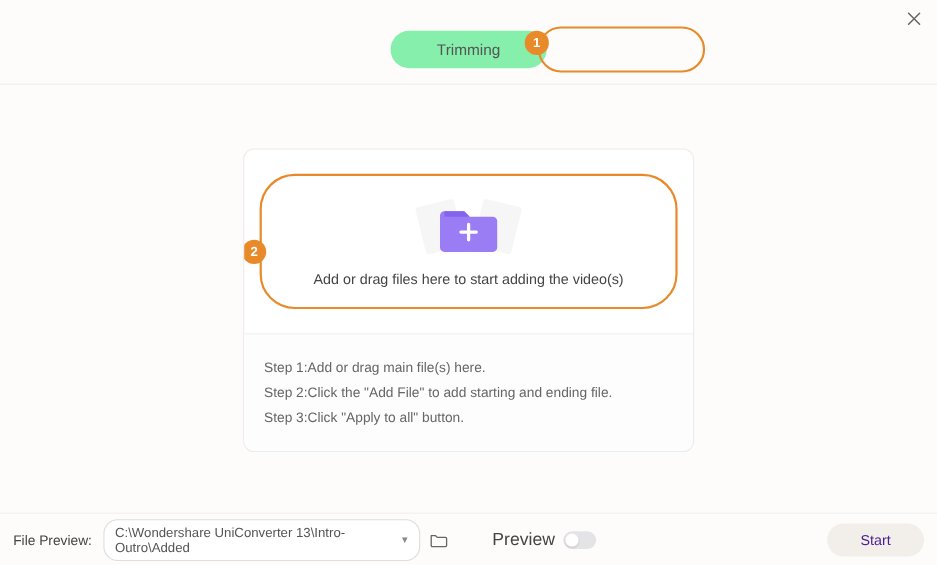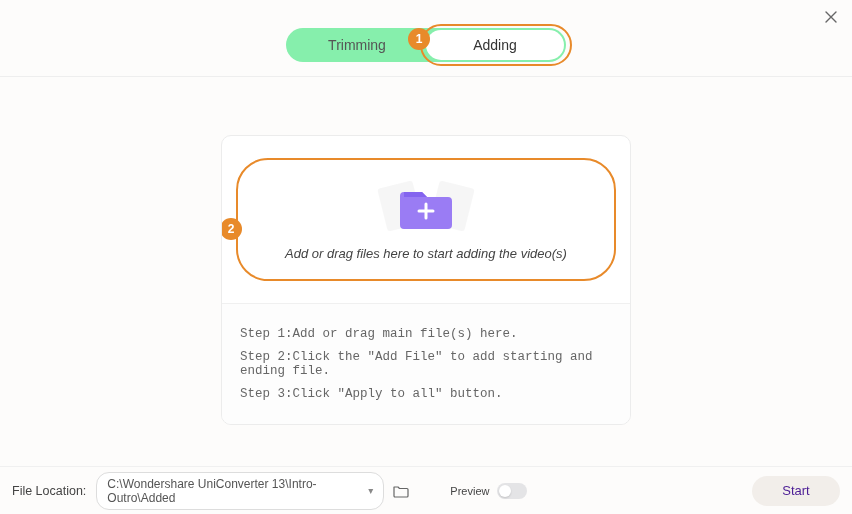--- a/index.html
+++ b/index.html
@@ -105,27 +105,25 @@
     height: 56px;
     opacity: 0.25;
   }
   .folder-svg {
     position: relative;
     z-index: 2;
   }
   .dropzone-text {
     font-size: 13px;
     color: #444;
-    font-style: italic;
   }
   .steps {
     border-top: 1px solid #f0f0f0;
     padding: 14px 18px 14px;
     background: #fdfdfd;
-    font-family: Liberation Mono, monospace;
   }
   .step-line {
     font-size: 12.5px;
     color: #666;
     margin: 9px 0;
   }
   .footer {
     position: absolute;
     left: 0;
     right: 0;
@@ -160,21 +158,21 @@
     font-size: 10px;
     color: #888;
   }
   .folder-open {
     cursor: pointer;
     color: #555;
     display: flex;
     align-items: center;
   }
   .preview-label {
-    font-size: 11px;
+    font-size: 16px;
     color: #444;
     margin-left: 32px;
   }
   .toggle {
     width: 30px;
     height: 16px;
     background: #e4e4e6;
     border-radius: 8px;
     position: relative;
     cursor: pointer;
@@ -206,21 +204,20 @@
 
 <div class="close-btn">
   <svg width="14" height="14" viewBox="0 0 14 14">
       <path d="M2 2 L12 12 M12 2 L2 12" stroke="#666" stroke-width="1.4" fill="none" stroke-linecap="round"></path>
     </svg>
 </div>
 
 <div class="header-tabs">
   <div class="tab-pill">
     <div class="tab">Trimming</div>
-    <div class="tab active">Adding</div>
 
     <div class="tab-annotation" style="left:134px; top:-4px; width:152px; height:42px;"></div>
     <div class="badge" style="left:122px; top:0px;">1</div>
   </div>
 </div>
 
 <div class="divider"></div>
 
 <div class="main">
   <div class="card">
@@ -243,21 +240,21 @@
     </div>
     <div class="steps">
       <div class="step-line">Step 1:Add or drag main file(s) here.</div>
       <div class="step-line">Step 2:Click the "Add File" to add starting and ending file.</div>
       <div class="step-line">Step 3:Click "Apply to all" button.</div>
     </div>
   </div>
 </div>
 
 <div class="footer">
-  <span class="file-loc-label">File Location:</span>
+  <span class="file-loc-label">File Preview:</span>
   <div class="path-select">
     <span>C:\Wondershare UniConverter 13\Intro-Outro\Added</span>
     <span class="chev">▾</span>
   </div>
   <div class="folder-open">
     <svg width="18" height="18" viewBox="0 0 18 18">
         <path d="M2 5 h4 l1.5 1.5 H15 a1 1 0 0 1 1 1 V14 a1 1 0 0 1 -1 1 H3 a1 1 0 0 1 -1 -1 z" fill="none" stroke="#666" stroke-width="1.2" stroke-linejoin="round"></path>
       </svg>
   </div>
   <span class="preview-label">Preview</span>

